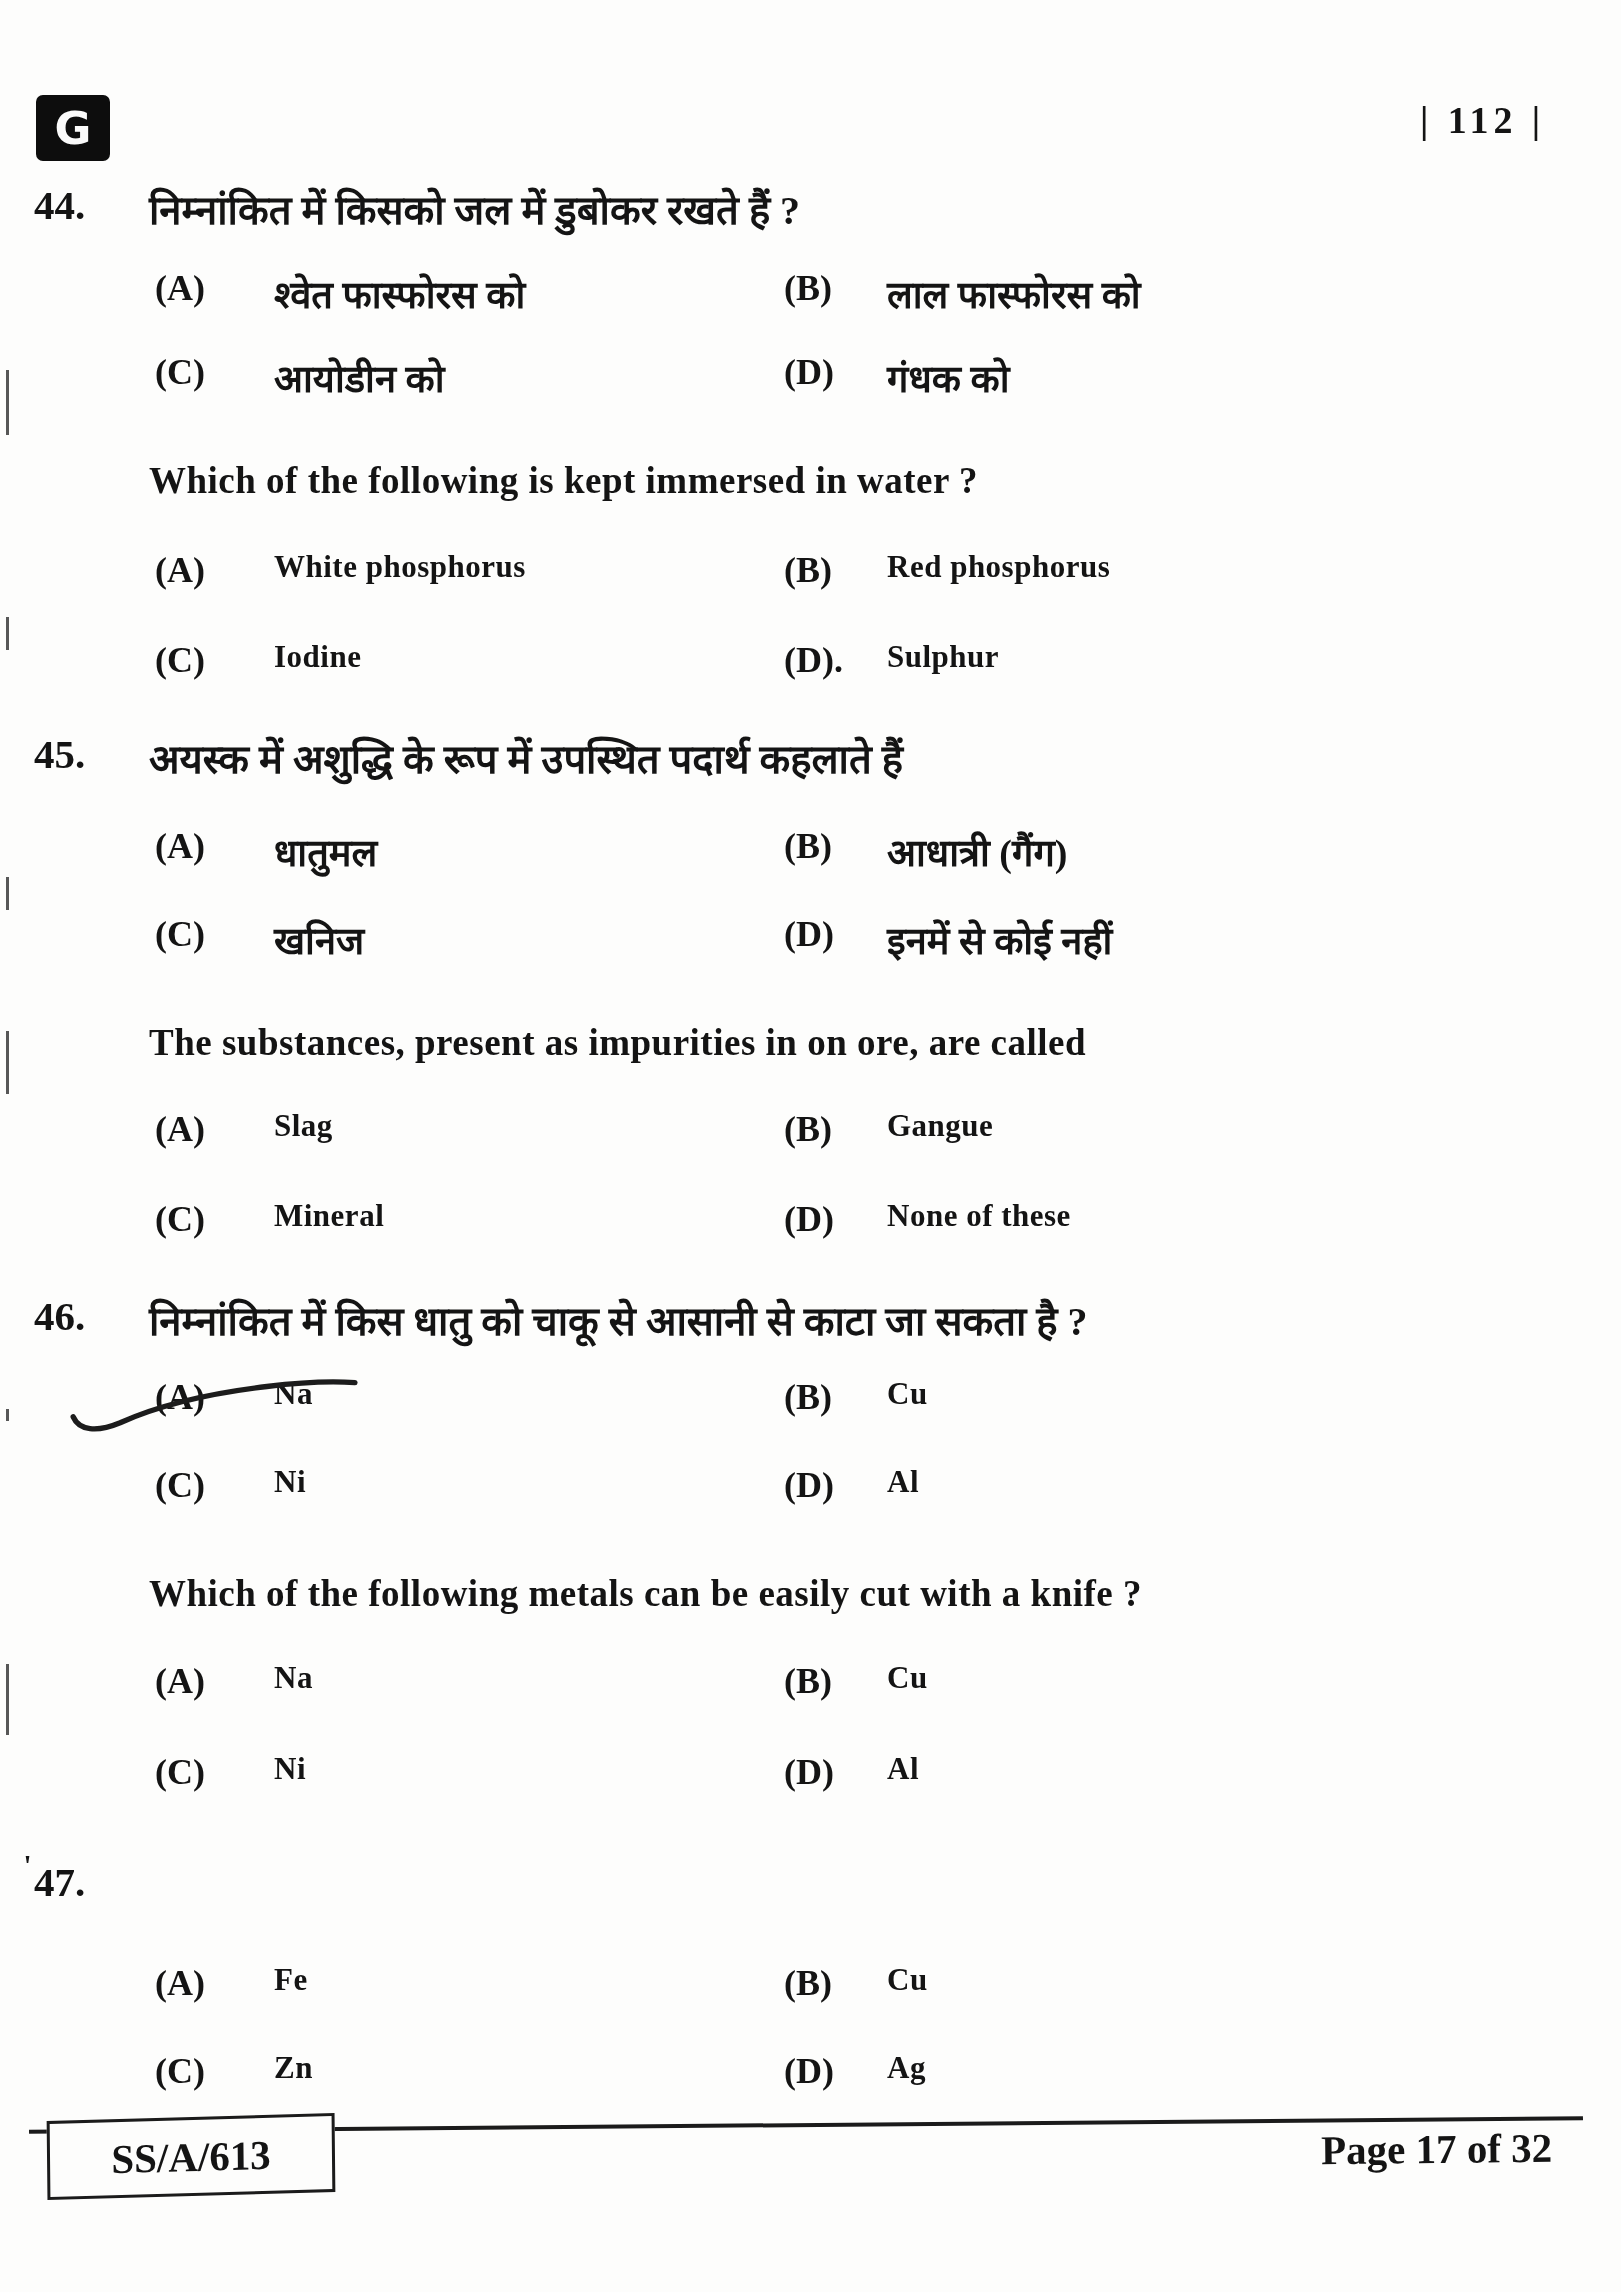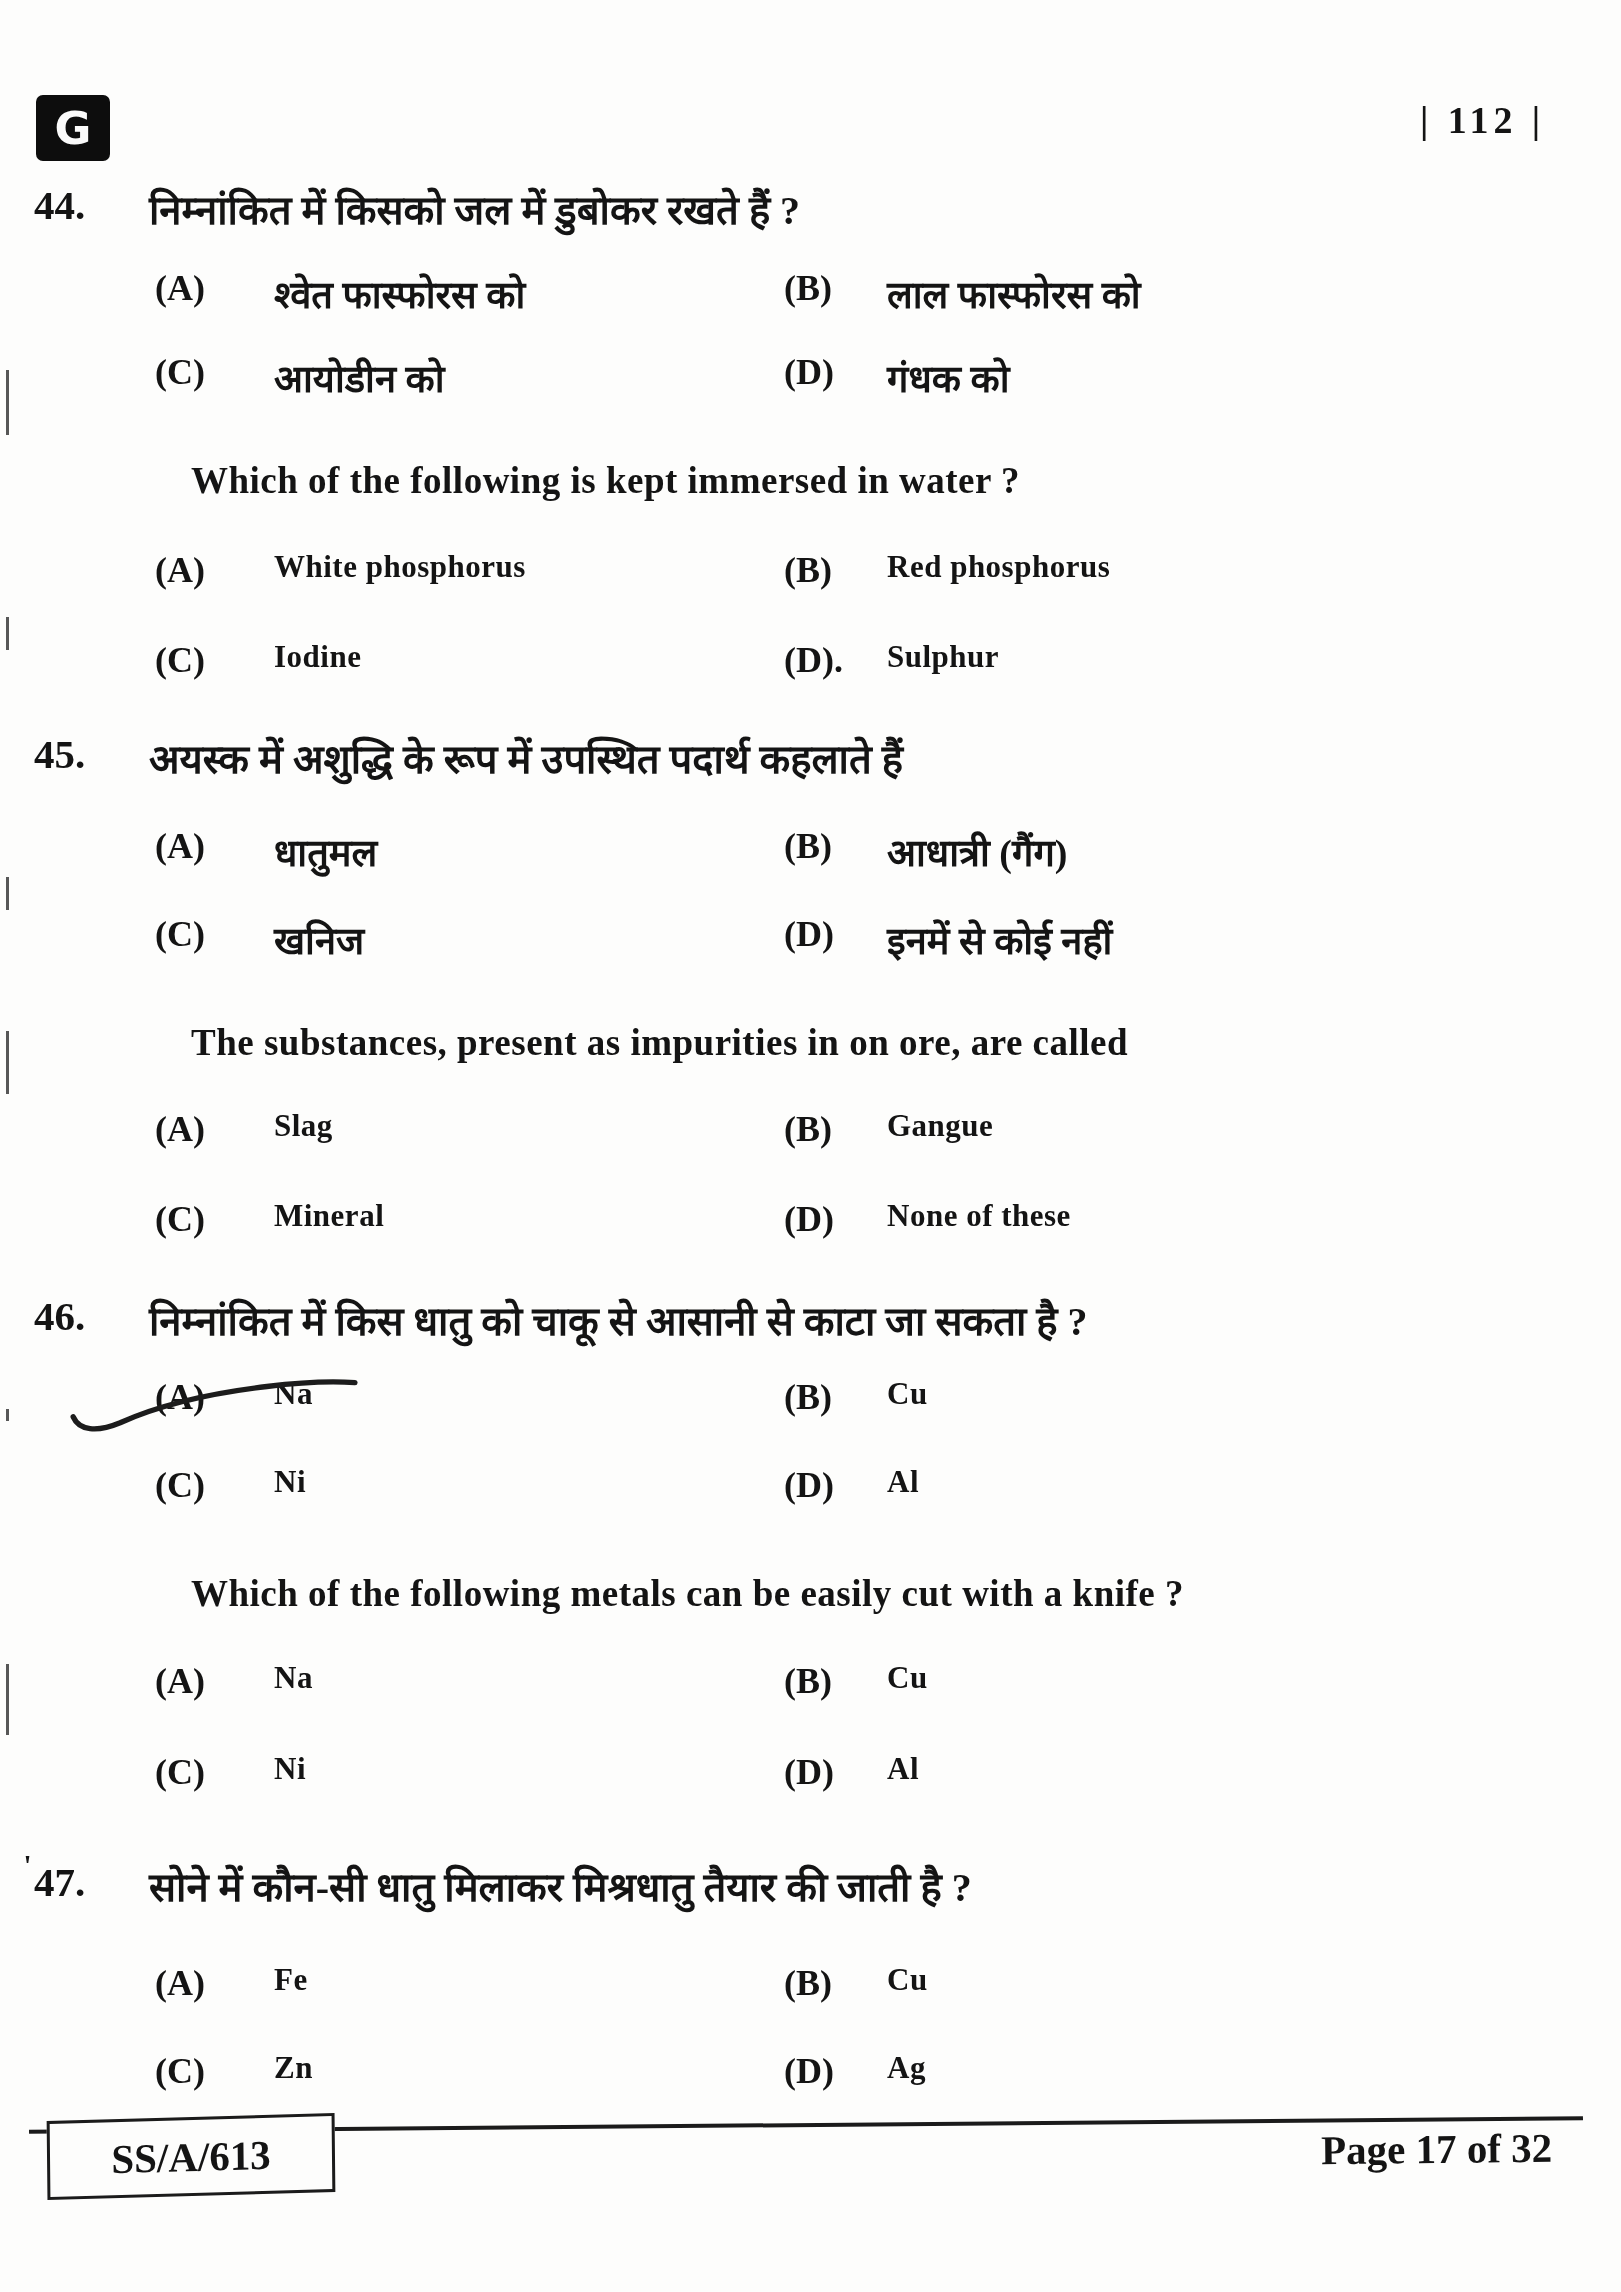--- a/index.html
+++ b/index.html
@@ -22,21 +22,21 @@
   .pageref{
     position:absolute;right:76px;top:98px;
     font-size:38px;font-weight:600;letter-spacing:4.9px;margin-left:44px;
   }
 
   
   .row{position:absolute;left:0;width:100%;height:61px;white-space:nowrap;}
   .qnum{position:absolute;left:34px;font-size:41px;font-weight:600;}
   .stem-hi{position:absolute;left:149px;font-size:40px;font-weight:700;
            font-family:Liberation Serif, serif;}
-  .stem-en{position:absolute;left:149px;font-size:37px;font-weight:600;letter-spacing:0.5px;margin-left:42px;}
+  .stem-en{position:absolute;left:149px;font-size:37px;font-weight:600;letter-spacing:0.5px;}
   .lbl{position:absolute;font-size:36px;font-weight:600;}
   .opt-hi{position:absolute;font-size:38px;font-weight:700;}
   .opt-en{position:absolute;font-size:31px;font-weight:600;letter-spacing:0.5px;}
   .colA-l{left:155px;} .colA-t{left:274px;}
   .colB-l{left:784px;} .colB-t{left:887px;}
 
   
   .strike-wrap{position:absolute;left:65px;top:1364px;width:304px;height:90px;pointer-events:none;}
 
   
@@ -174,21 +174,20 @@
   </div>
   <div class="row" style="top:1751px">
     <span class="lbl colA-l">(C)</span>
     <span class="opt-en colA-t">Ni</span>
     <span class="lbl colB-l">(D)</span>
     <span class="opt-en colB-t">Al</span>
   </div>
 
   <div class="row" style="top:1858px">
     <span class="qnum">47.</span>
-    <span class="stem-hi">सोने में कौन-सी धातु मिलाकर मिश्रधातु तैयार की जाती है ?</span>
   </div>
   <div class="row" style="top:1962px">
     <span class="lbl colA-l">(A)</span>
     <span class="opt-en colA-t">Fe</span>
     <span class="lbl colB-l">(B)</span>
     <span class="opt-en colB-t">Cu</span>
   </div>
   <div class="row" style="top:2050px">
     <span class="lbl colA-l">(C)</span>
     <span class="opt-en colA-t">Zn</span>

